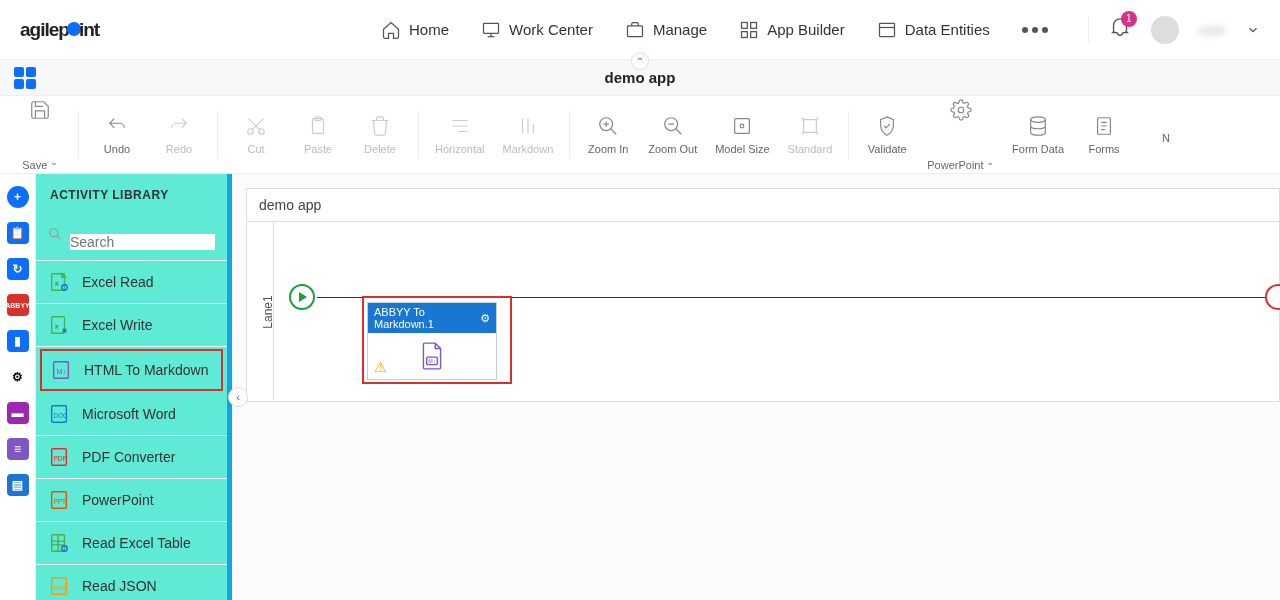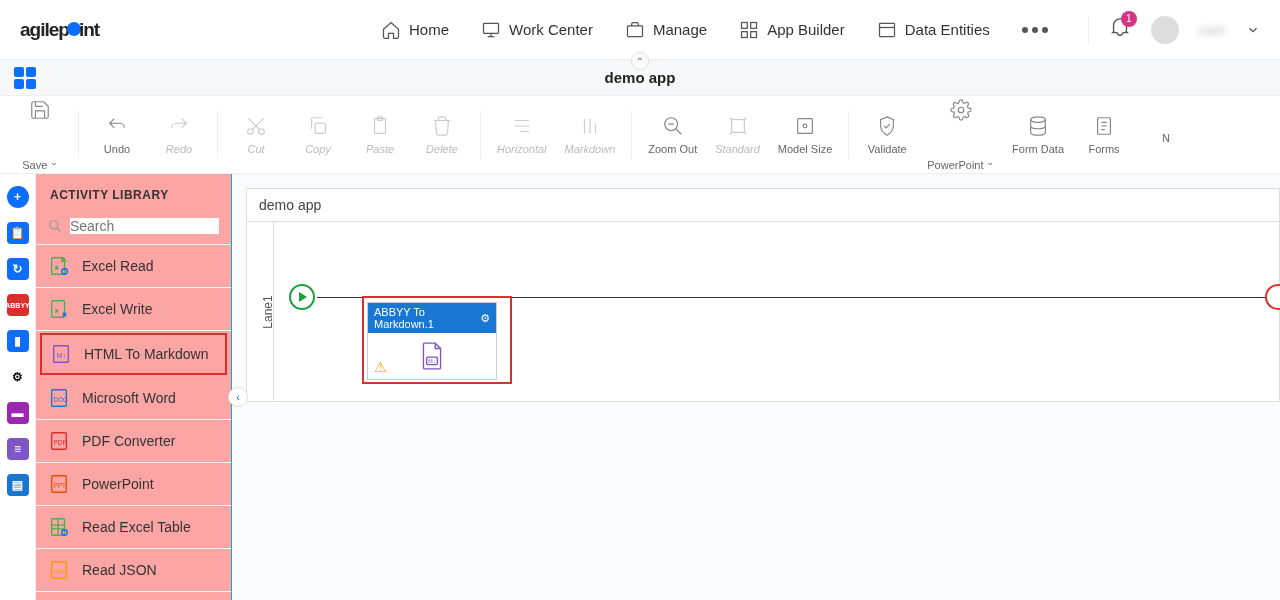--- a/index.html
+++ b/index.html
@@ -27,45 +27,45 @@
 .apps-icon span { width: 10px; height: 10px; background: #0d6efd; border-radius: 2px; }
 .titlebar-title { font-size: 15px; font-weight: 600; color: #222; }
 .titlebar-chev { position: absolute; top: -8px; left: 50%; transform: translateX(-50%); background: #fff; border: 1px solid #ddd; border-radius: 50%; width: 18px; height: 18px; display: flex; align-items: center; justify-content: center; cursor: pointer; font-size: 10px; color: #0d6efd; }
 
 
 .toolbar { height: 78px; display: flex; align-items: center; padding: 0 10px; gap: 2px; border-bottom: 1px solid #eee; overflow: hidden; }
 .tool { display: flex; flex-direction: column; align-items: center; justify-content: center; min-width: 60px; padding: 6px 8px; cursor: pointer; }
 .tool-icon { width: 22px; height: 22px; stroke: #888; fill: none; stroke-width: 1.3; }
 .tool-label { font-size: 11px; color: #666; margin-top: 6px; }
 .tool.disabled .tool-icon { stroke: #ccc; }
-.tool.disabled .tool-label { color: #bbb; font-style: italic; }
+.tool.disabled .tool-label { color: #bbb; }
 .tool .chev-sm { font-size: 9px; color: #666; margin-left: 3px; }
 .tool-label-row { display: flex; align-items: center; margin-top: 32px; }
 .tool-sep { width: 1px; height: 48px; background: #eee; margin: 0 6px; }
 
 
 .main { display: flex; height: calc(600px - 60px - 36px - 78px); }
 
 
 .rail { width: 36px; background: #fff; border-right: 1px solid #eee; display: flex; flex-direction: column; align-items: center; padding-top: 12px; gap: 14px; }
 .rail-item { width: 22px; height: 22px; border-radius: 4px; cursor: pointer; display: flex; align-items: center; justify-content: center; font-size: 12px; color: #fff; font-weight: bold; }
 .rail-plus { background: #0d6efd; border-radius: 50%; }
 .rail-clip { background: #0d6efd; }
 .rail-c { background: #0d6efd; }
 .rail-red { background: #d9302c; font-size: 7px; }
 .rail-cyl { background: #0d6efd; }
 .rail-purple { background: #9c27b0; }
 .rail-db { background: #7e57c2; }
 .rail-doc { background: #1976d2; }
 
 
-.sidebar { width: 196px; background: #fca5a5; border-right: 1px solid #0ea5e9; display: flex; flex-direction: column; }
+.sidebar { width: 196px; background: #5eead4; border-right: 5px solid #0ea5e9; display: flex; flex-direction: column; }
 .sidebar-title { font-size: 12px; font-weight: 700; color: #333; padding: 14px 14px 12px; letter-spacing: 0.5px; }
 .search-row { display: flex; align-items: center; padding: 4px 12px 10px; gap: 8px; border-bottom: 1px solid #f0f0f0; }
-.search-row input { border: none; outline: none; font-size: 14px; width: 100%; color: #666; }
+.search-row input { border: none; outline: none; font-size: 14px; width: 100%; color: #666; margin-top: 16px; }
 .lib-list { flex: 1; overflow: hidden; }
 .lib-item { display: flex; align-items: center; gap: 12px; padding: 10px 12px; font-size: 14px; color: #333; cursor: grab; border-bottom: 1px solid #f8f8f8; }
 .lib-item.selected { border: 2px solid #d9302c; margin: 2px 4px; padding: 8px 8px; }
 .lib-icon { width: 22px; height: 22px; flex-shrink: 0; }
 .lib-icon svg { width: 100%; height: 100%; }
 
 
 .collapse { position: absolute; left: 228px; top: 50%; width: 20px; height: 20px; background: #fff; border: 1px solid #ddd; border-radius: 50%; display: flex; align-items: center; justify-content: center; cursor: pointer; font-size: 11px; color: #0d6efd; z-index: 5; }
 
 
@@ -187,27 +187,20 @@
   <div class="tool disabled">
     <svg class="tool-icon" viewBox="0 0 24 24">
         <circle cx="6" cy="18" r="3"></circle>
         <circle cx="18" cy="18" r="3"></circle>
         <path d="M20 4L8.5 15.5M4 4l11.5 11.5"></path>
       </svg>
     <span class="tool-label">Cut</span>
   </div>
   <div class="tool disabled">
     <svg class="tool-icon" viewBox="0 0 24 24">
-        <rect x="9" y="9" width="11" height="11" rx="1"></rect>
-        <path d="M5 15V5a2 2 0 012-2h10"></path>
-      </svg>
-    <span class="tool-label">Copy</span>
-  </div>
-  <div class="tool disabled">
-    <svg class="tool-icon" viewBox="0 0 24 24">
         <rect x="6" y="4" width="12" height="16" rx="1"></rect>
         <rect x="9" y="2" width="6" height="4" rx="1"></rect>
       </svg>
     <span class="tool-label">Paste</span>
   </div>
   <div class="tool disabled">
     <svg class="tool-icon" viewBox="0 0 24 24">
         <path d="M3 6h18M8 6V4a2 2 0 012-2h4a2 2 0 012 2v2M19 6l-1 14a2 2 0 01-2 2H8a2 2 0 01-2-2L5 6"></path>
       </svg>
     <span class="tool-label">Delete</span>
@@ -222,37 +215,44 @@
   <div class="tool disabled">
     <svg class="tool-icon" viewBox="0 0 24 24">
         <path d="M12 4v16M6 4v16M18 10v10"></path>
       </svg>
     <span class="tool-label">Markdown</span>
   </div>
   <div class="tool-sep"></div>
   <div class="tool">
     <svg class="tool-icon" viewBox="0 0 24 24">
         <circle cx="10" cy="10" r="7"></circle>
+        <path d="M21 21l-6-6M10 7v6M7 10h6"></path>
+      </svg>
+    <span class="tool-label">Zoom In</span>
+  </div>
+  <div class="tool">
+    <svg class="tool-icon" viewBox="0 0 24 24">
+        <circle cx="10" cy="10" r="7"></circle>
         <path d="M21 21l-6-6M7 10h6"></path>
       </svg>
     <span class="tool-label">Zoom Out</span>
+  </div>
+  <div class="tool">
+    <svg class="tool-icon" viewBox="0 0 24 24">
+        <rect x="4" y="4" width="16" height="16" rx="1"></rect>
+        <circle cx="12" cy="12" r="2"></circle>
+      </svg>
+    <span class="tool-label">Model Size</span>
   </div>
   <div class="tool disabled">
     <svg class="tool-icon" viewBox="0 0 24 24">
         <rect x="5" y="5" width="14" height="14"></rect>
         <path d="M3 3l3 3M21 3l-3 3M3 21l3-3M21 21l-3-3"></path>
       </svg>
     <span class="tool-label">Standard</span>
-  </div>
-  <div class="tool">
-    <svg class="tool-icon" viewBox="0 0 24 24">
-        <rect x="4" y="4" width="16" height="16" rx="1"></rect>
-        <circle cx="12" cy="12" r="2"></circle>
-      </svg>
-    <span class="tool-label">Model Size</span>
   </div>
   <div class="tool-sep"></div>
   <div class="tool">
     <svg class="tool-icon" viewBox="0 0 24 24">
         <path d="M12 2l7 3v6c0 5-3 9-7 11-4-2-7-6-7-11V5l7-3z"></path>
         <path d="M9 12l2 2 4-4"></path>
       </svg>
     <span class="tool-label">Validate</span>
   </div>
   <div class="tool">

